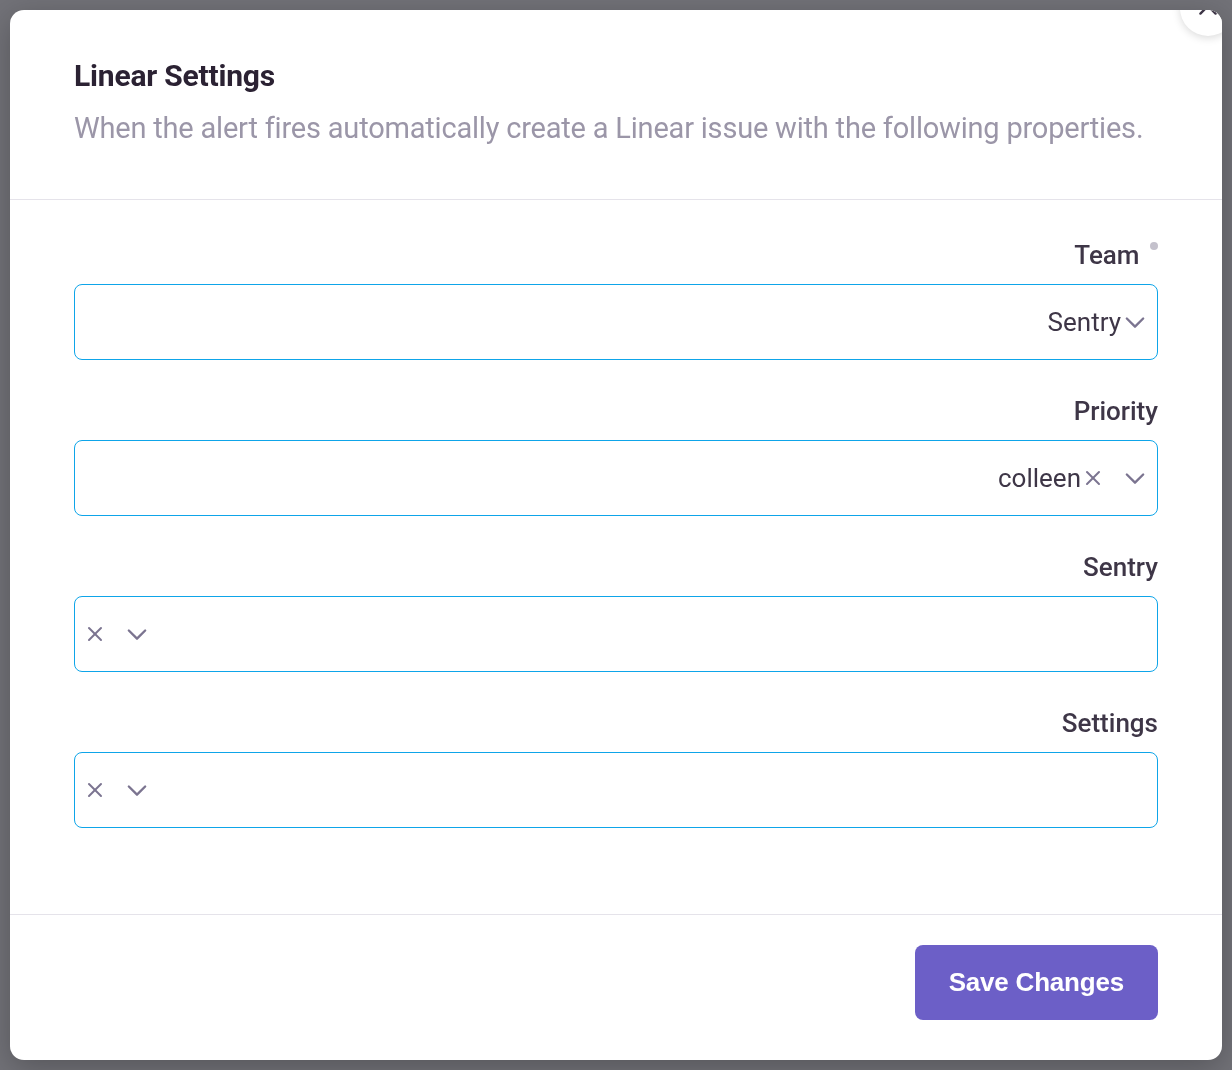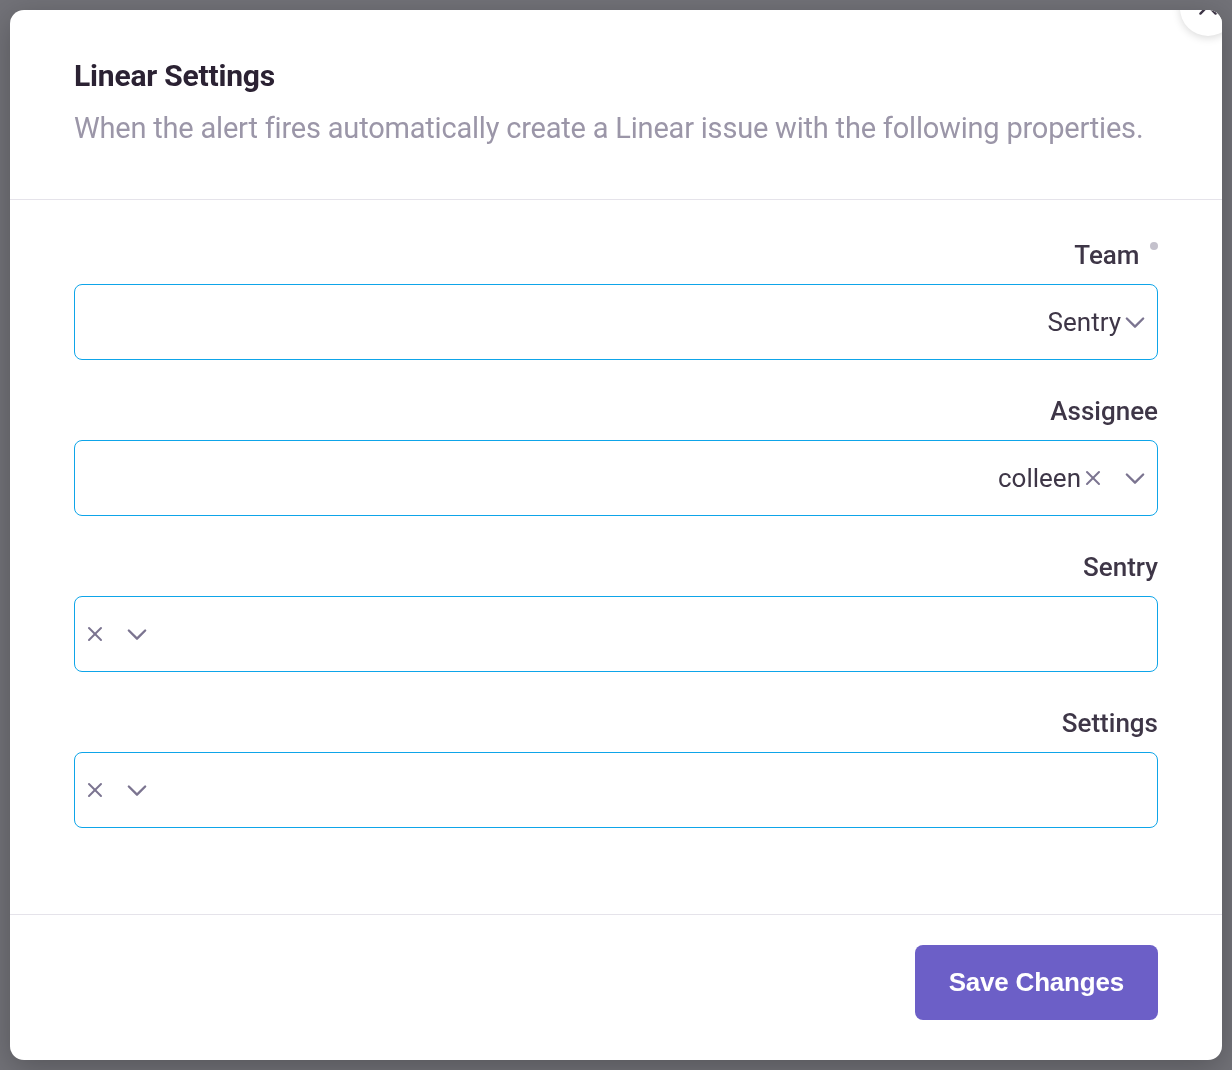--- a/index.html
+++ b/index.html
@@ -208,21 +208,21 @@
           <span class="icon-btn chevron-icon">
             <svg viewBox="0 0 24 24" fill="none" stroke="#7b7490" stroke-width="2" stroke-linecap="round" stroke-linejoin="round">
               <polyline points="5 9 12 16 19 9"></polyline>
             </svg>
           </span>
         </div>
       </div>
     </div>
 
     <div class="form-group">
-      <label class="form-label">Assignee</label>
+      <label class="form-label">Priority</label>
       <div class="select-field">
         <span class="select-value">colleen</span>
         <div class="select-icons">
           <span class="icon-btn">
             <svg viewBox="0 0 24 24" fill="none" stroke="#7b7490" stroke-width="2" stroke-linecap="round">
               <line x1="6" y1="6" x2="18" y2="18"></line>
               <line x1="18" y1="6" x2="6" y2="18"></line>
             </svg>
           </span>
           <span class="icon-btn chevron-icon">

